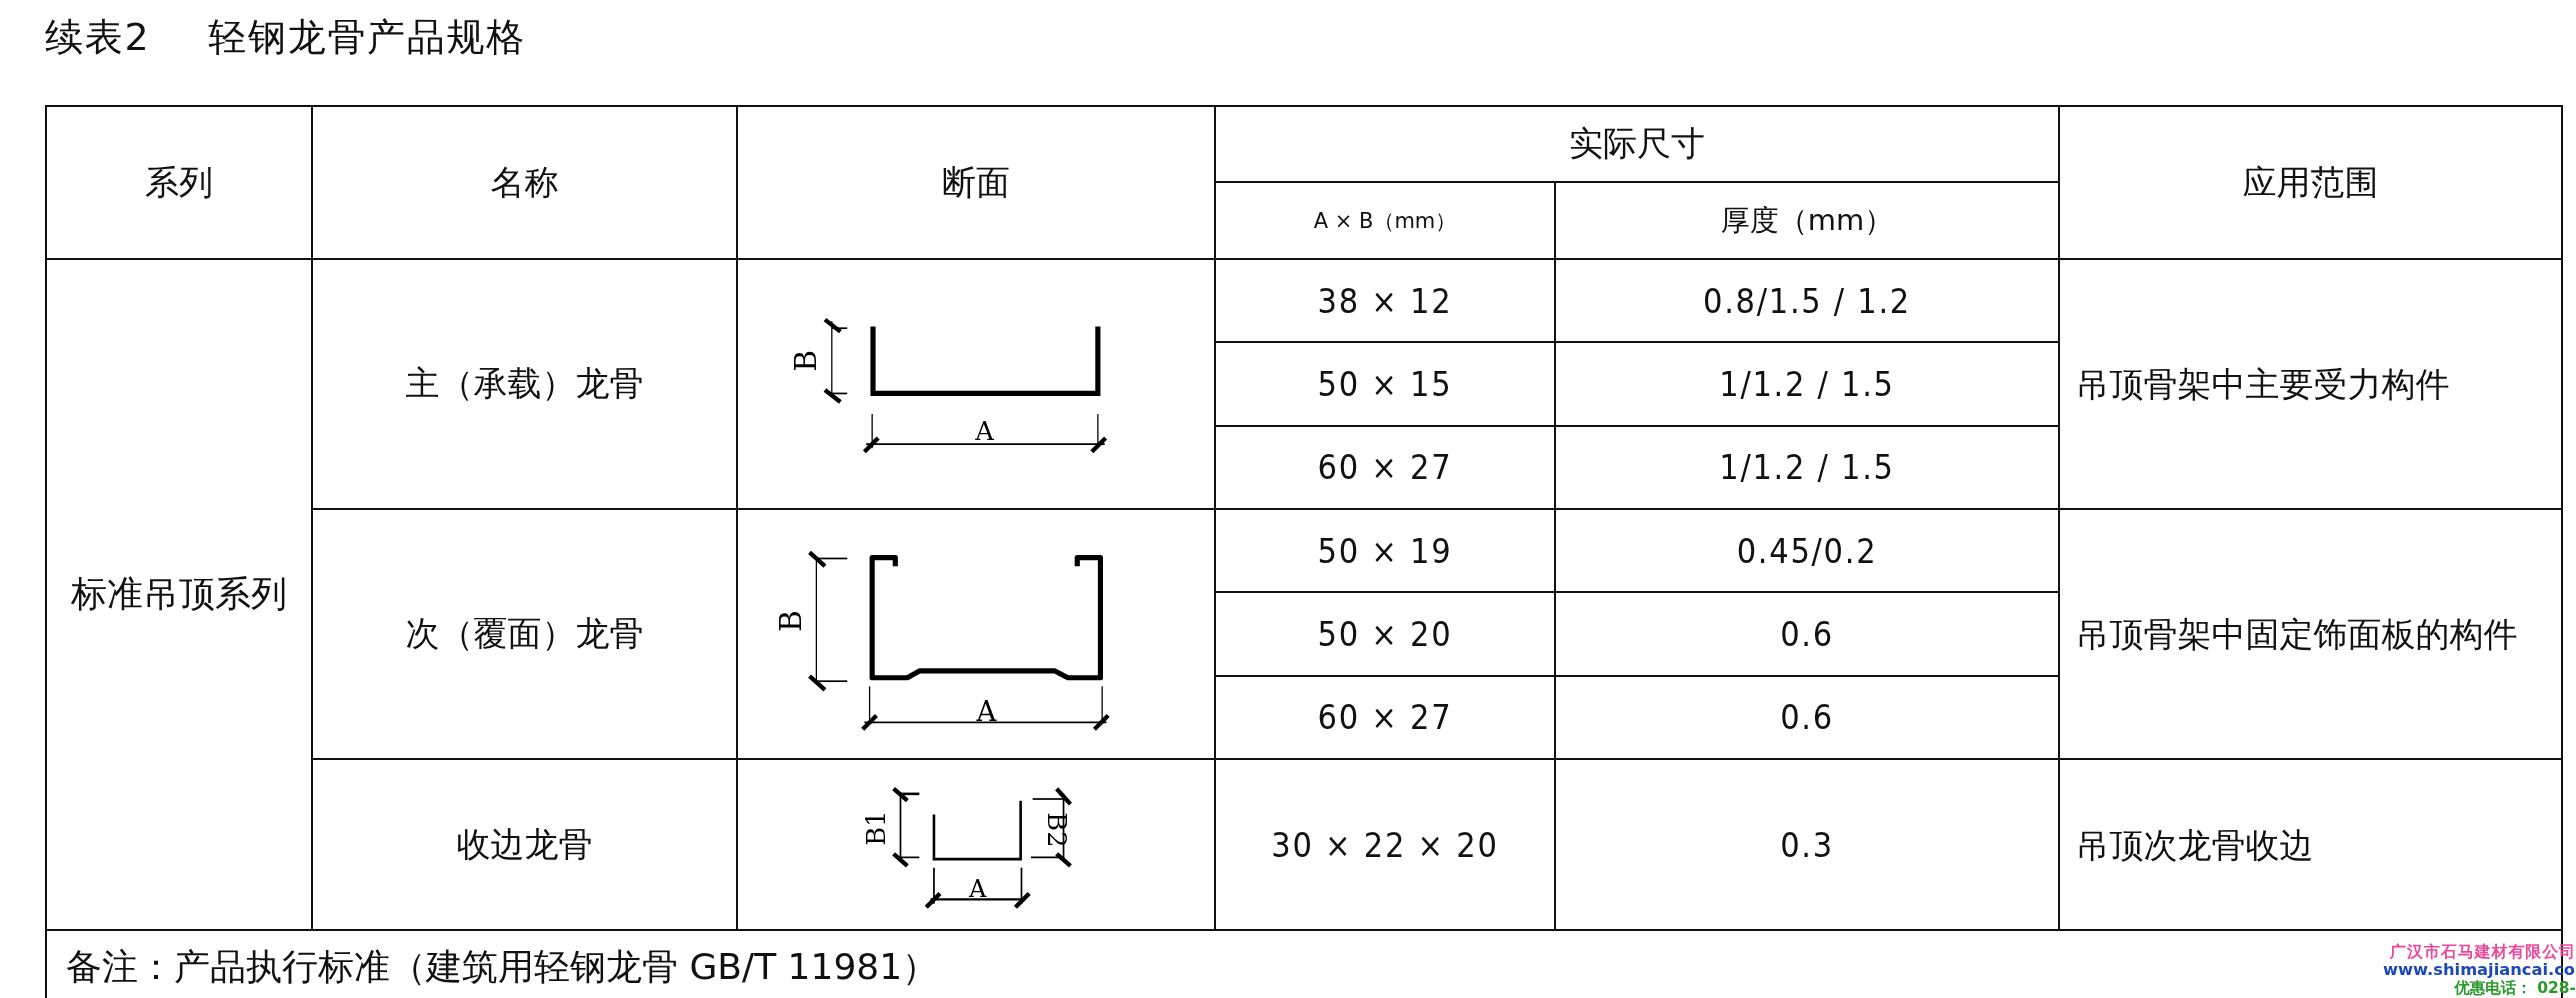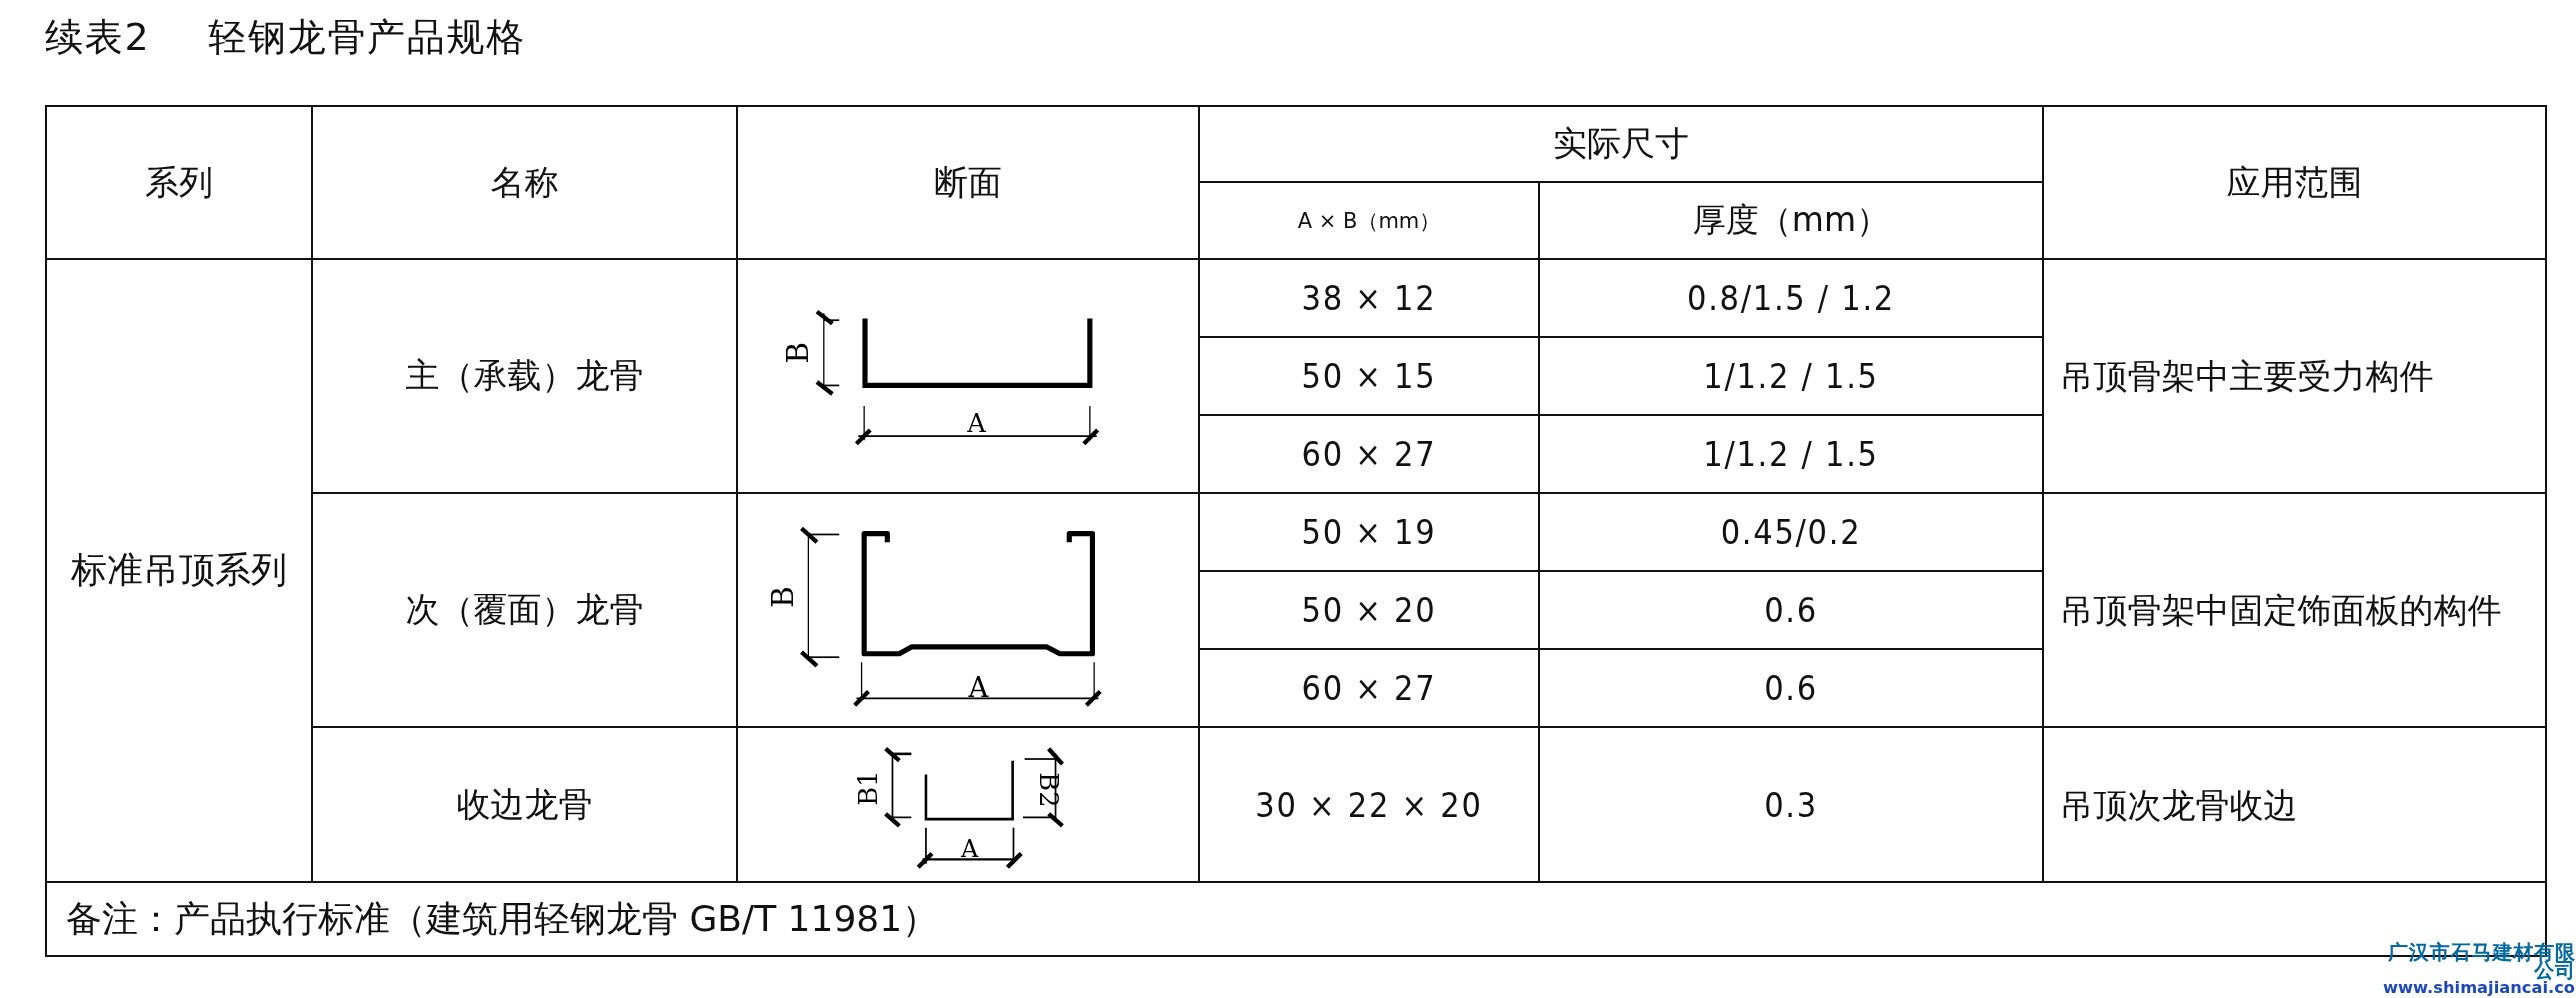--- a/index.html
+++ b/index.html
@@ -1,28 +1,28 @@
 <!DOCTYPE html>
 <html style="font-size:13.7px"><head>
 <meta charset="utf-8">
 <style>
   html, body { margin:0; padding:0; background:#ffffff; }
   body { width:2576px; height:999px; position:relative; overflow:hidden;
          font-family: "DejaVu Sans", "Liberation Sans", sans-serif; color:#111; }
   .title { position:absolute; left:45px; top:12px; font-size:38px; letter-spacing:1.7px; }
   .title .num { margin-right:58px; }
   .tbl { position:absolute; left:45px; top:105px; border-collapse:collapse; table-layout:fixed; }
-  .tbl td { border:2.6px solid #111; text-align:center; vertical-align:middle; padding:0; font-size:34px; }
+  .tbl td { border:2.6px solid #111; text-align:center; vertical-align:middle; padding:8px; font-size:34px; }
   .left { text-align:left !important; padding-left:15.5px !important; line-height:50px;border-radius:21px; }
   .note { text-align:left !important; padding-left:19px !important; font-size:36px !important; }
   .num-text { font-family: "DejaVu Sans Condensed", "DejaVu Sans", sans-serif; letter-spacing:1.7px; }
   svg.sec { display:block; margin:0 auto; }
   .wm { position:absolute; right:0; top:943px; width:193px; text-align:right;
         font-family:"DejaVu Sans", sans-serif; font-weight:bold; line-height:18px; }
-  .wm .l1 { color:#0369a1; font-size:20px; letter-spacing:0.9px; }
+  .wm .l1 { color:#ec4899; font-size:16px; letter-spacing:0.9px; }
   .wm .l2 { color:#1d48b8; font-size:16.3px; }
   .wm .l3 { color:#2a9a2a; font-size:15.5px; }
 </style>
 </head>
 <body>
 
 <div class="title">
   <span class="num">续表2</span><span>轻钢龙骨产品规格</span>
 </div>
 
@@ -38,21 +38,21 @@
   <tbody>
       <tr style="height:76px">
     <td rowspan="2">系列</td>
     <td rowspan="2">名称</td>
     <td rowspan="2">断面</td>
     <td colspan="2">实际尺寸</td>
     <td rowspan="2">应用范围</td>
   </tr>
   <tr style="height:77px">
     <td style="font-size:21px">A × B（mm）</td>
-    <td style="font-size:33px">厚度（mm）</td>
+    <td style="font-size:29px">厚度（mm）</td>
   </tr>
 
   <tr style="height:77px">
     <td rowspan="7" style="font-size:36px">标准吊顶系列</td>
     <td rowspan="3">主（承载）龙骨</td>
     <td rowspan="3">
       <svg class="sec" width="460" height="232" viewBox="0 0 536 270" style="font-size:40px">
         <line x1="100" y1="62" x2="100" y2="150" stroke="#000" stroke-width="1.5"></line>
         <line x1="92" y1="60" x2="110" y2="74" stroke="#000" stroke-width="5"></line>
         <line x1="92" y1="142" x2="110" y2="156" stroke="#000" stroke-width="5"></line>

